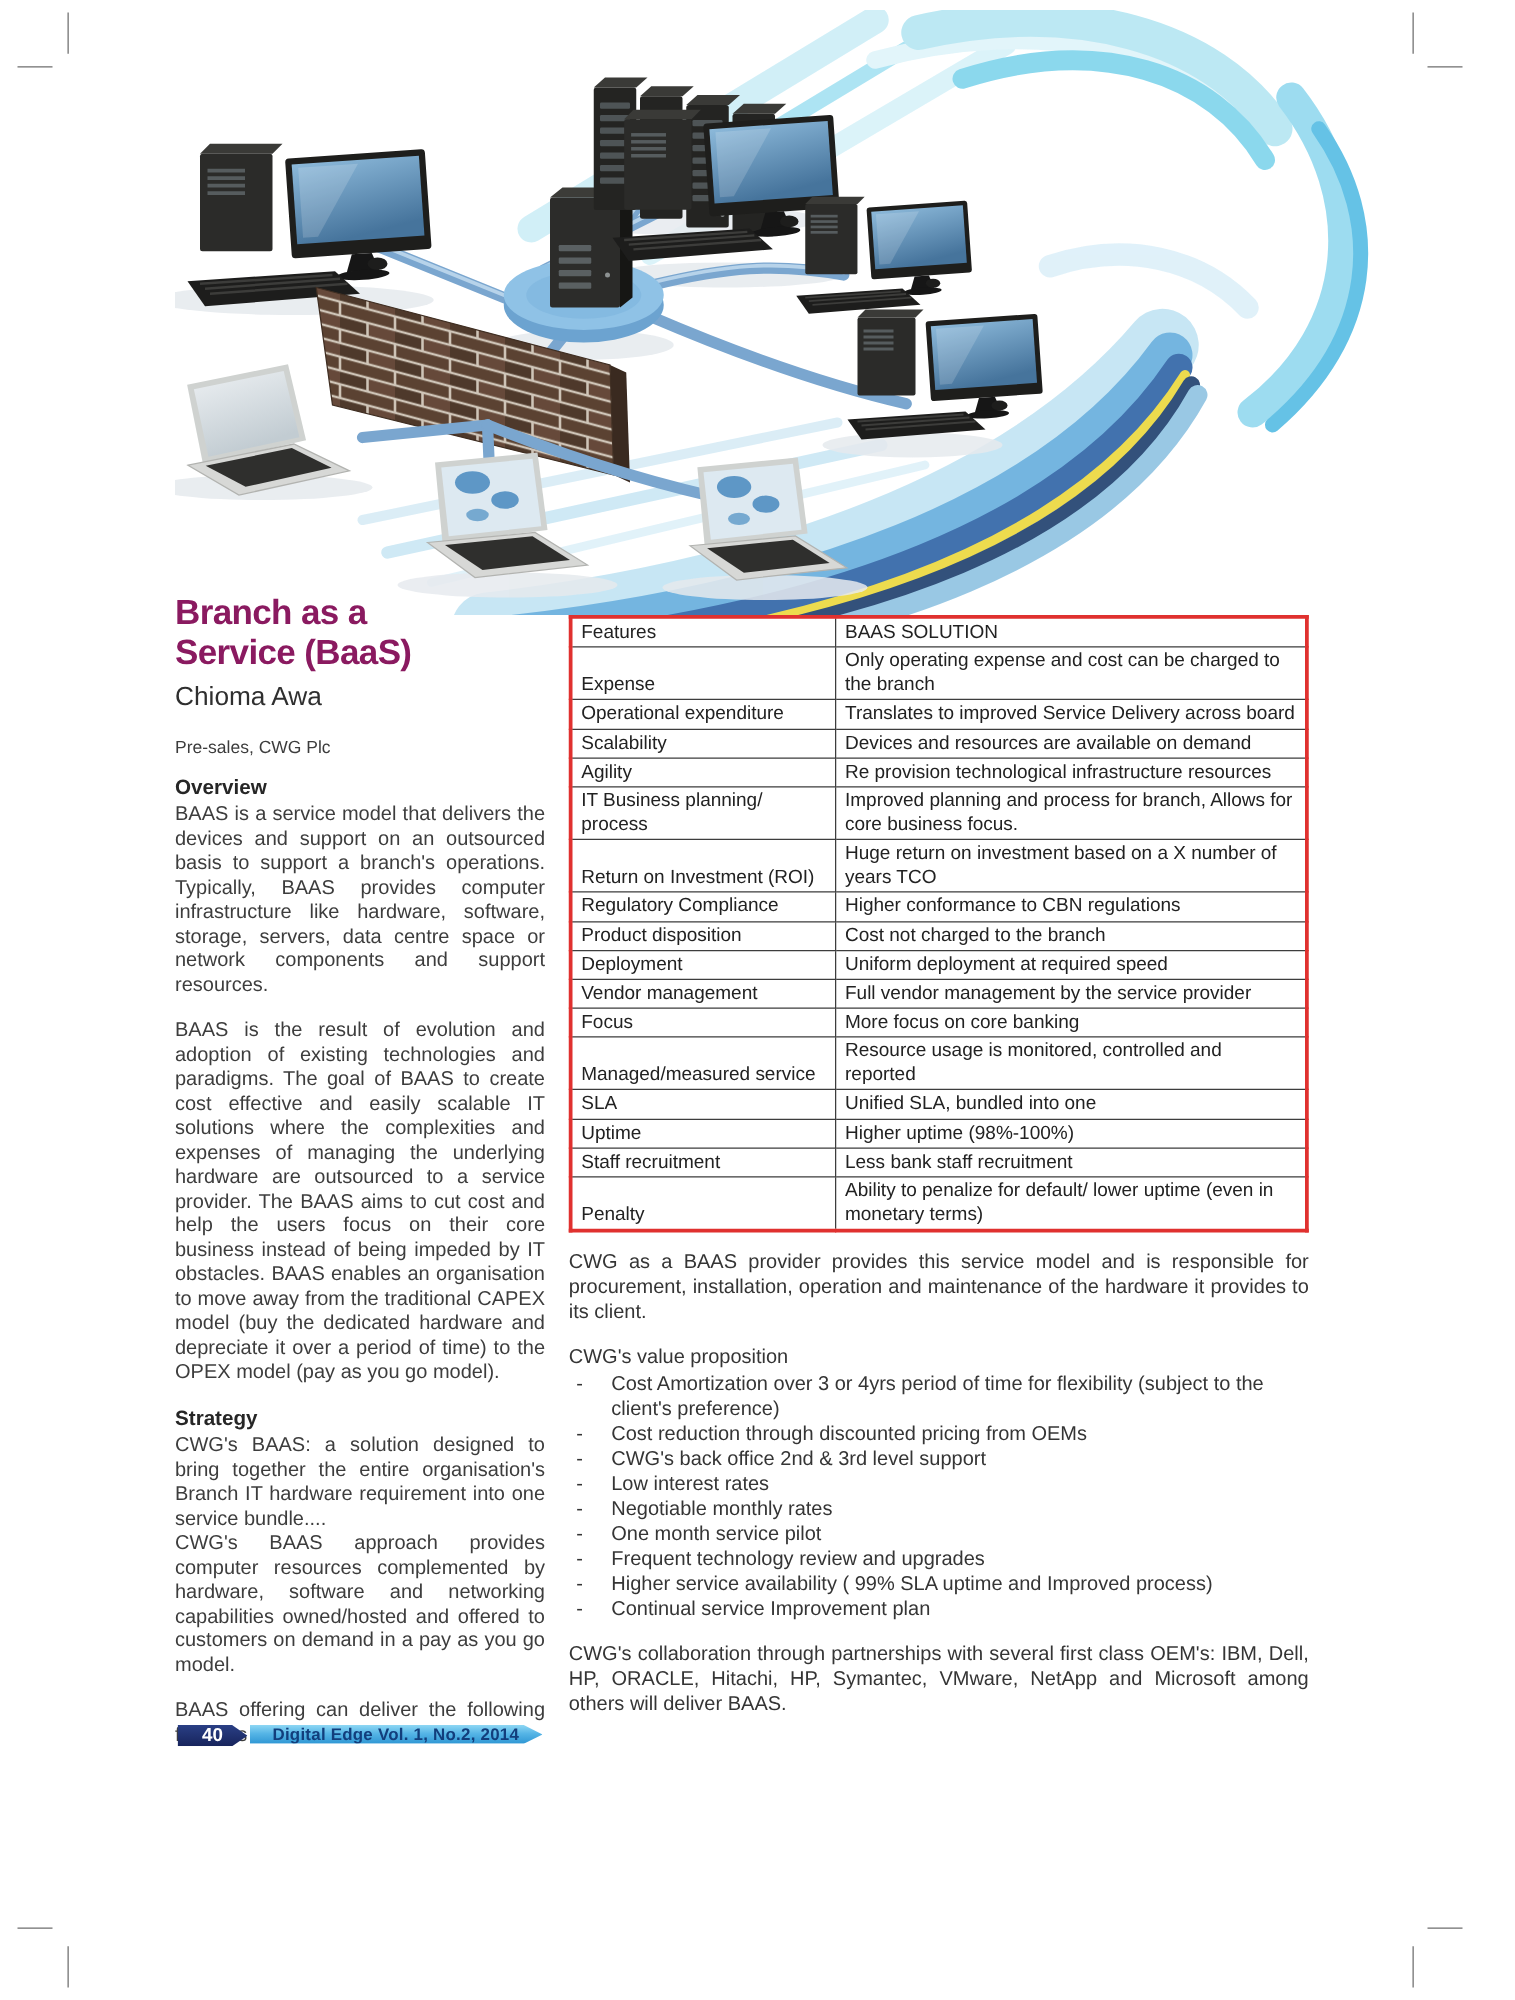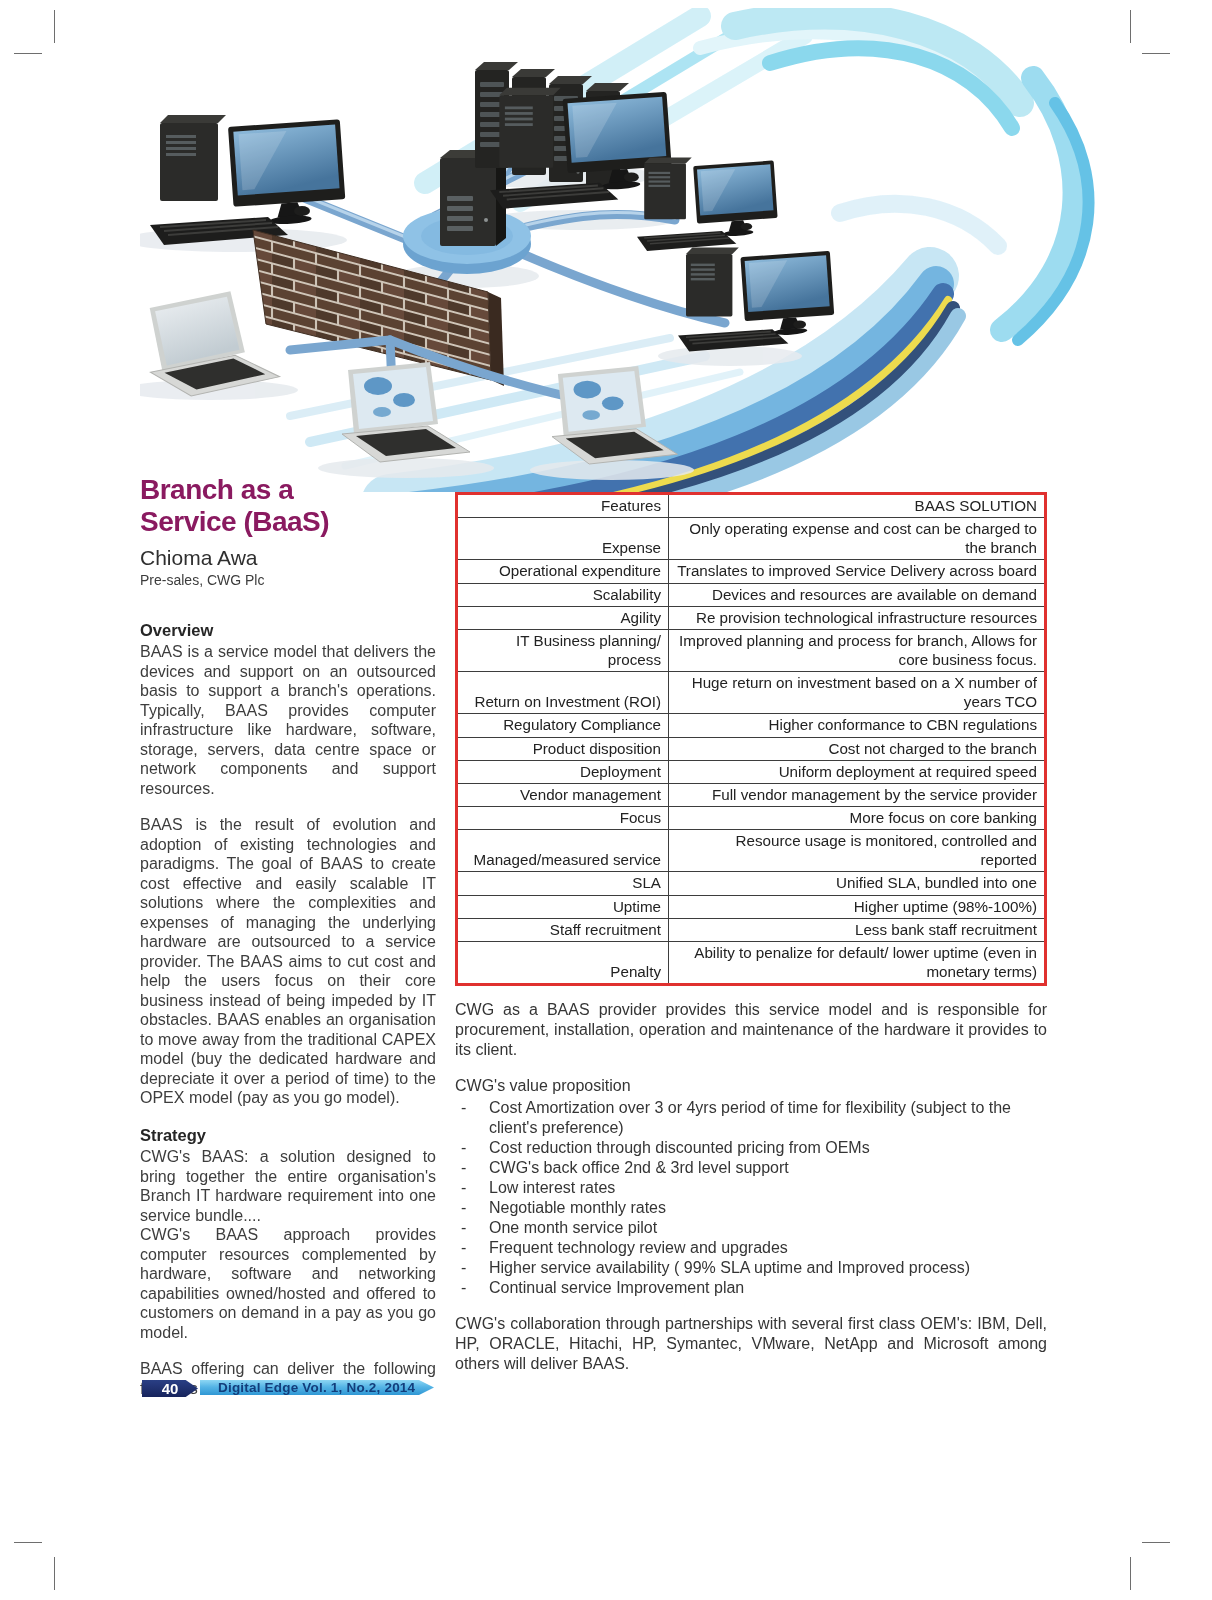--- a/index.html
+++ b/index.html
@@ -11,32 +11,32 @@
   .crop.v{width:1px;height:33px;}
   .crop.h{width:28px;height:1px;}
 
   
   .hero{position:absolute;left:140px;top:8px;width:1005px;height:484px;}
 
   
   .title-block{position:absolute;left:140px;top:474px;width:310px;}
   .title{font-size:28px;font-weight:bold;color:#8a1a60;line-height:1.16;letter-spacing:-0.5px;margin:0;}
   .author{font-size:21px;color:#2f2f2f;margin-top:7px;}
-  .author-role{font-size:14px;color:#3c3c3c;margin-top:2px;}
+  .author-role{font-size:14px;color:#3c3c3c;margin-top:19px;}
 
   
   .left-col{position:absolute;left:140px;top:620px;width:296px;font-size:16px;line-height:1.22;text-align:justify;color:#3d3d3d;}
   .sec-head{font-weight:bold;color:#262626;font-size:16.5px;margin:0 0 2px 0;text-align:left;}
   .para{margin:0 0 17px 0;}
   .para.tight{margin:0;}
 
   
   .right-col{position:absolute;left:455px;top:492px;width:592px;font-size:16px;line-height:1.25;color:#353535;}
   table.features{border-collapse:collapse;width:592px;border:3px solid #e0312f;font-size:15.2px;line-height:1.26;color:#222;}
-  table.features th, table.features td{border:1px solid #3d3d3d;padding:1px 7px 2px 7px;font-weight:normal;text-align:right;}
+  table.features th, table.features td{border:1px solid #3d3d3d;padding:1px 7px 2px 7px;font-weight:normal;text-align:left;}
   table.features th{vertical-align:top;}
   td.feat{width:196px;vertical-align:bottom;}
   td.sol{vertical-align:top;}
   .rc-p{margin:14px 0 0 0;text-align:justify;}
   .rc-head{margin:16px 0 2px 0;}
   .bullet{display:flex;margin:0;}
   .bullet .dash{flex:0 0 28px;padding-left:6px;}
   .bullet .btxt{flex:1;}
   .closing{margin:16px 0 0 0;text-align:justify;}
 

